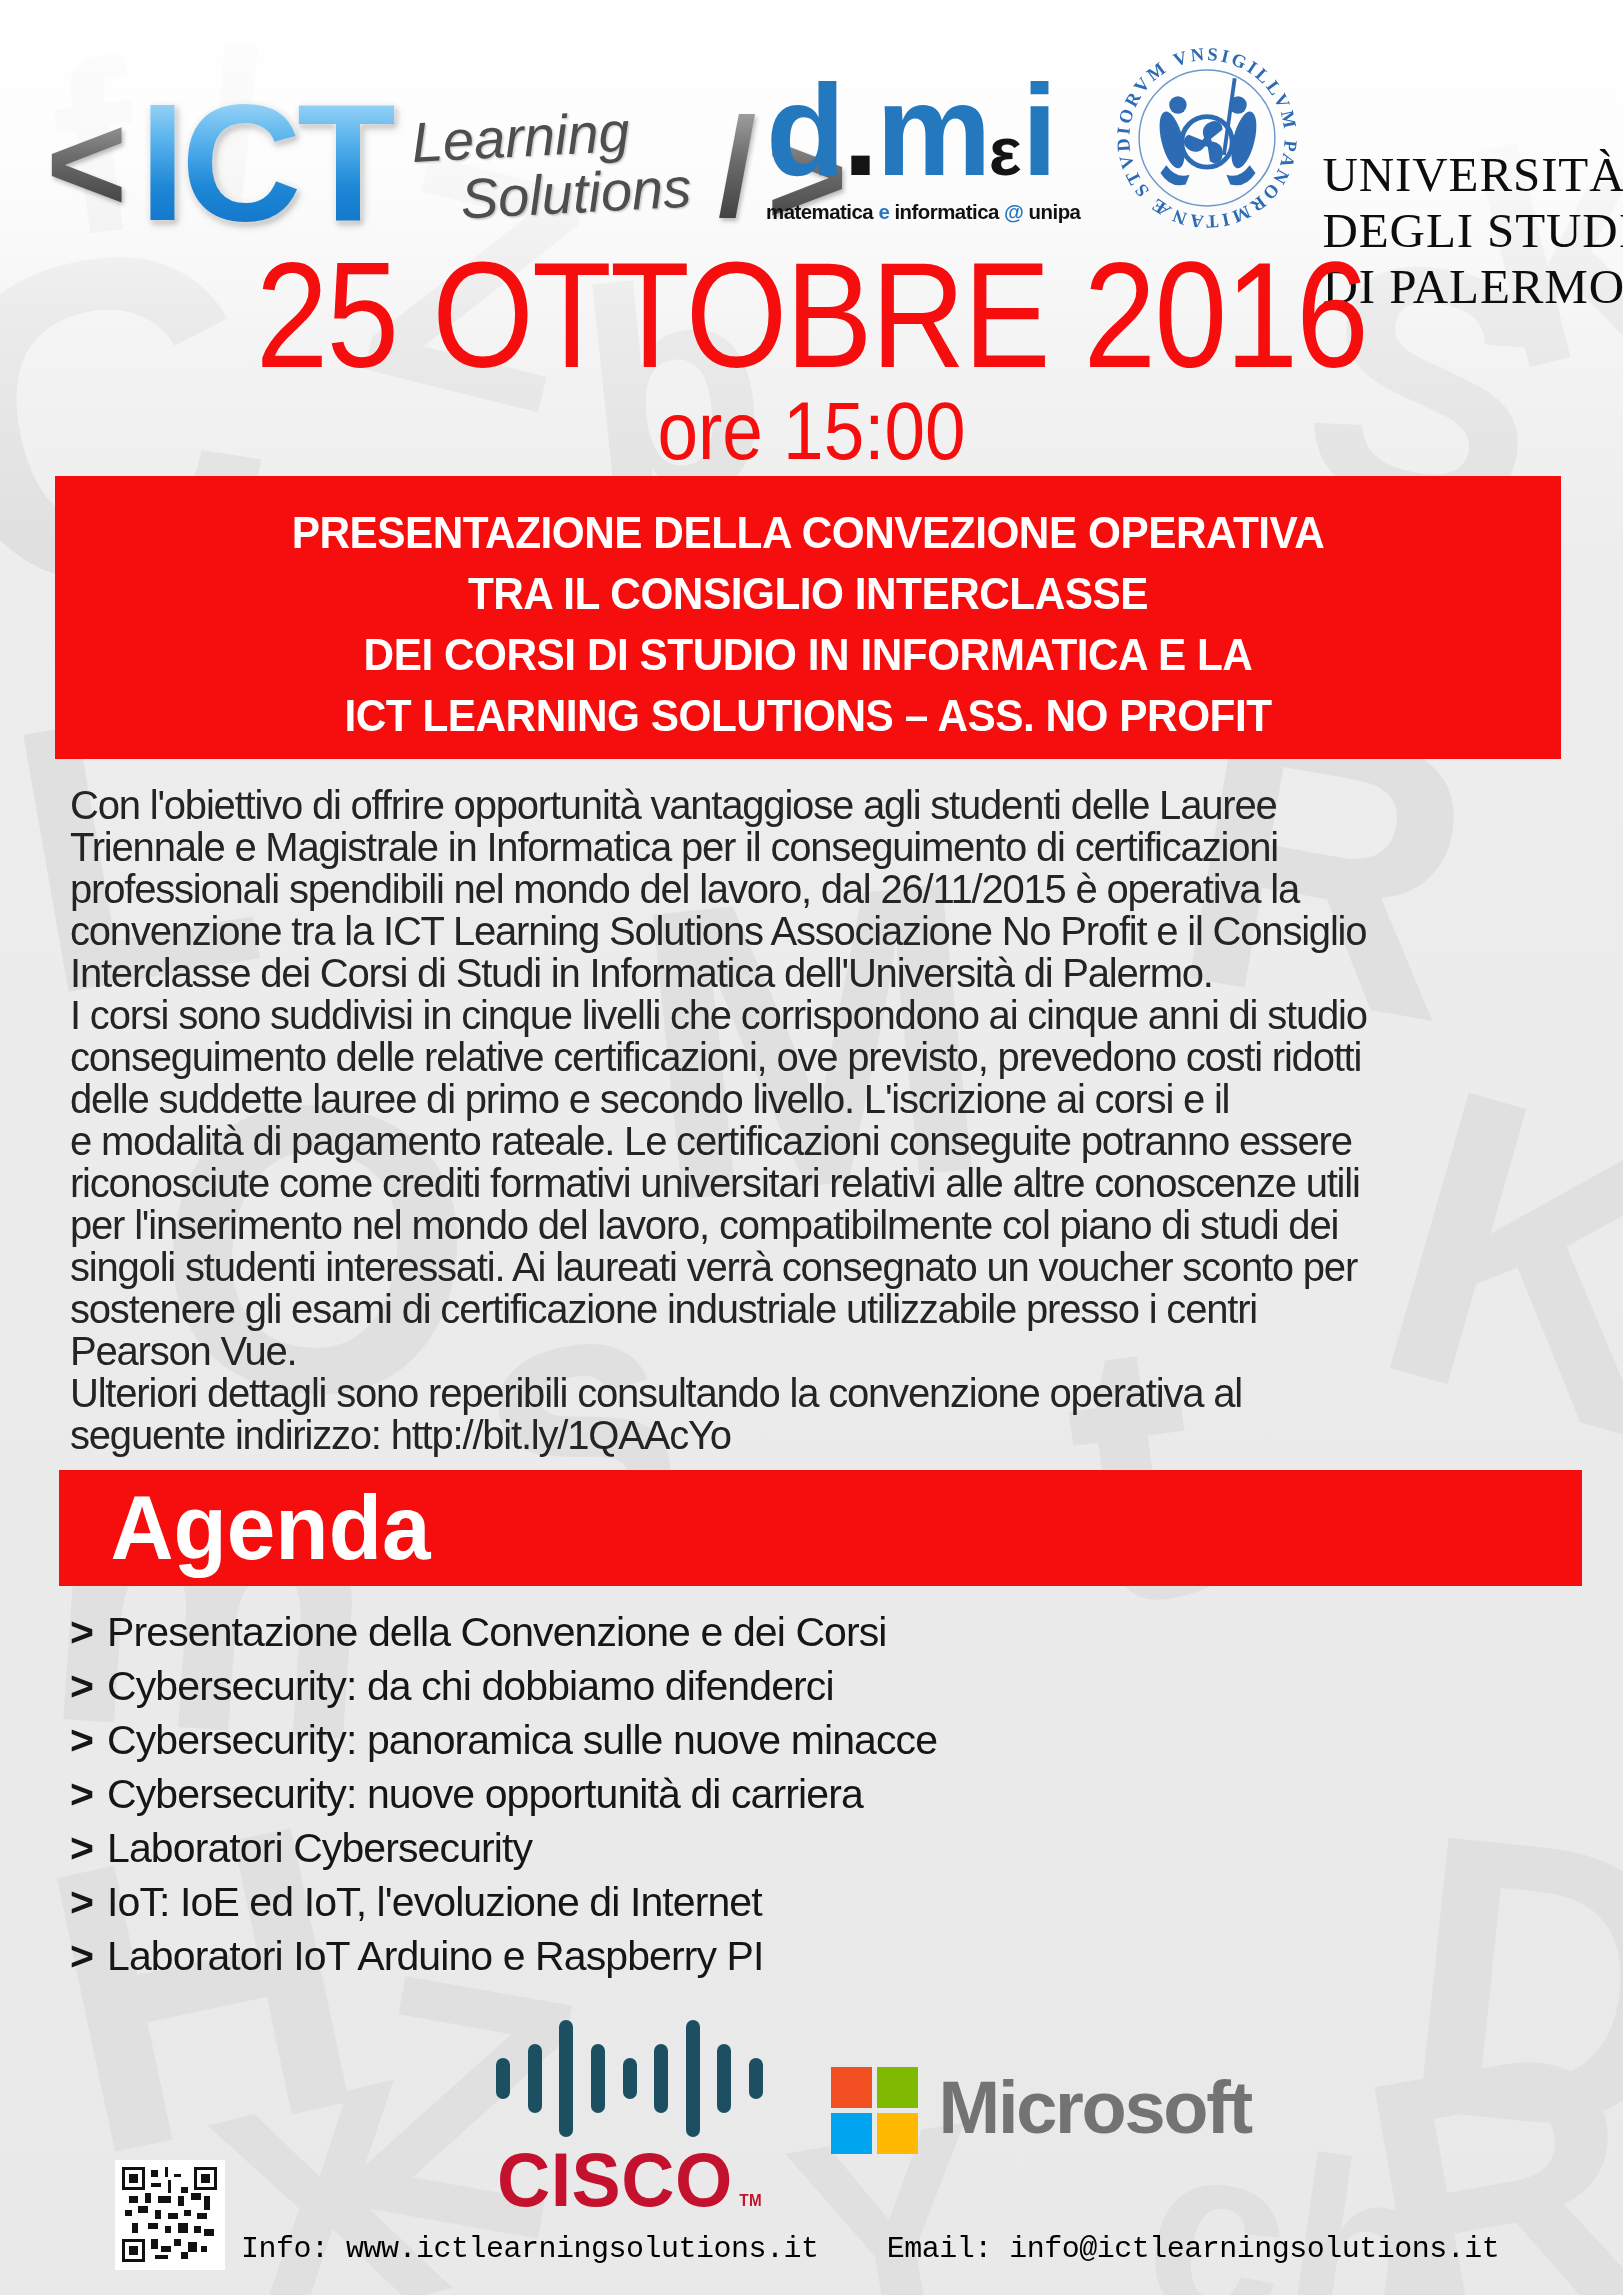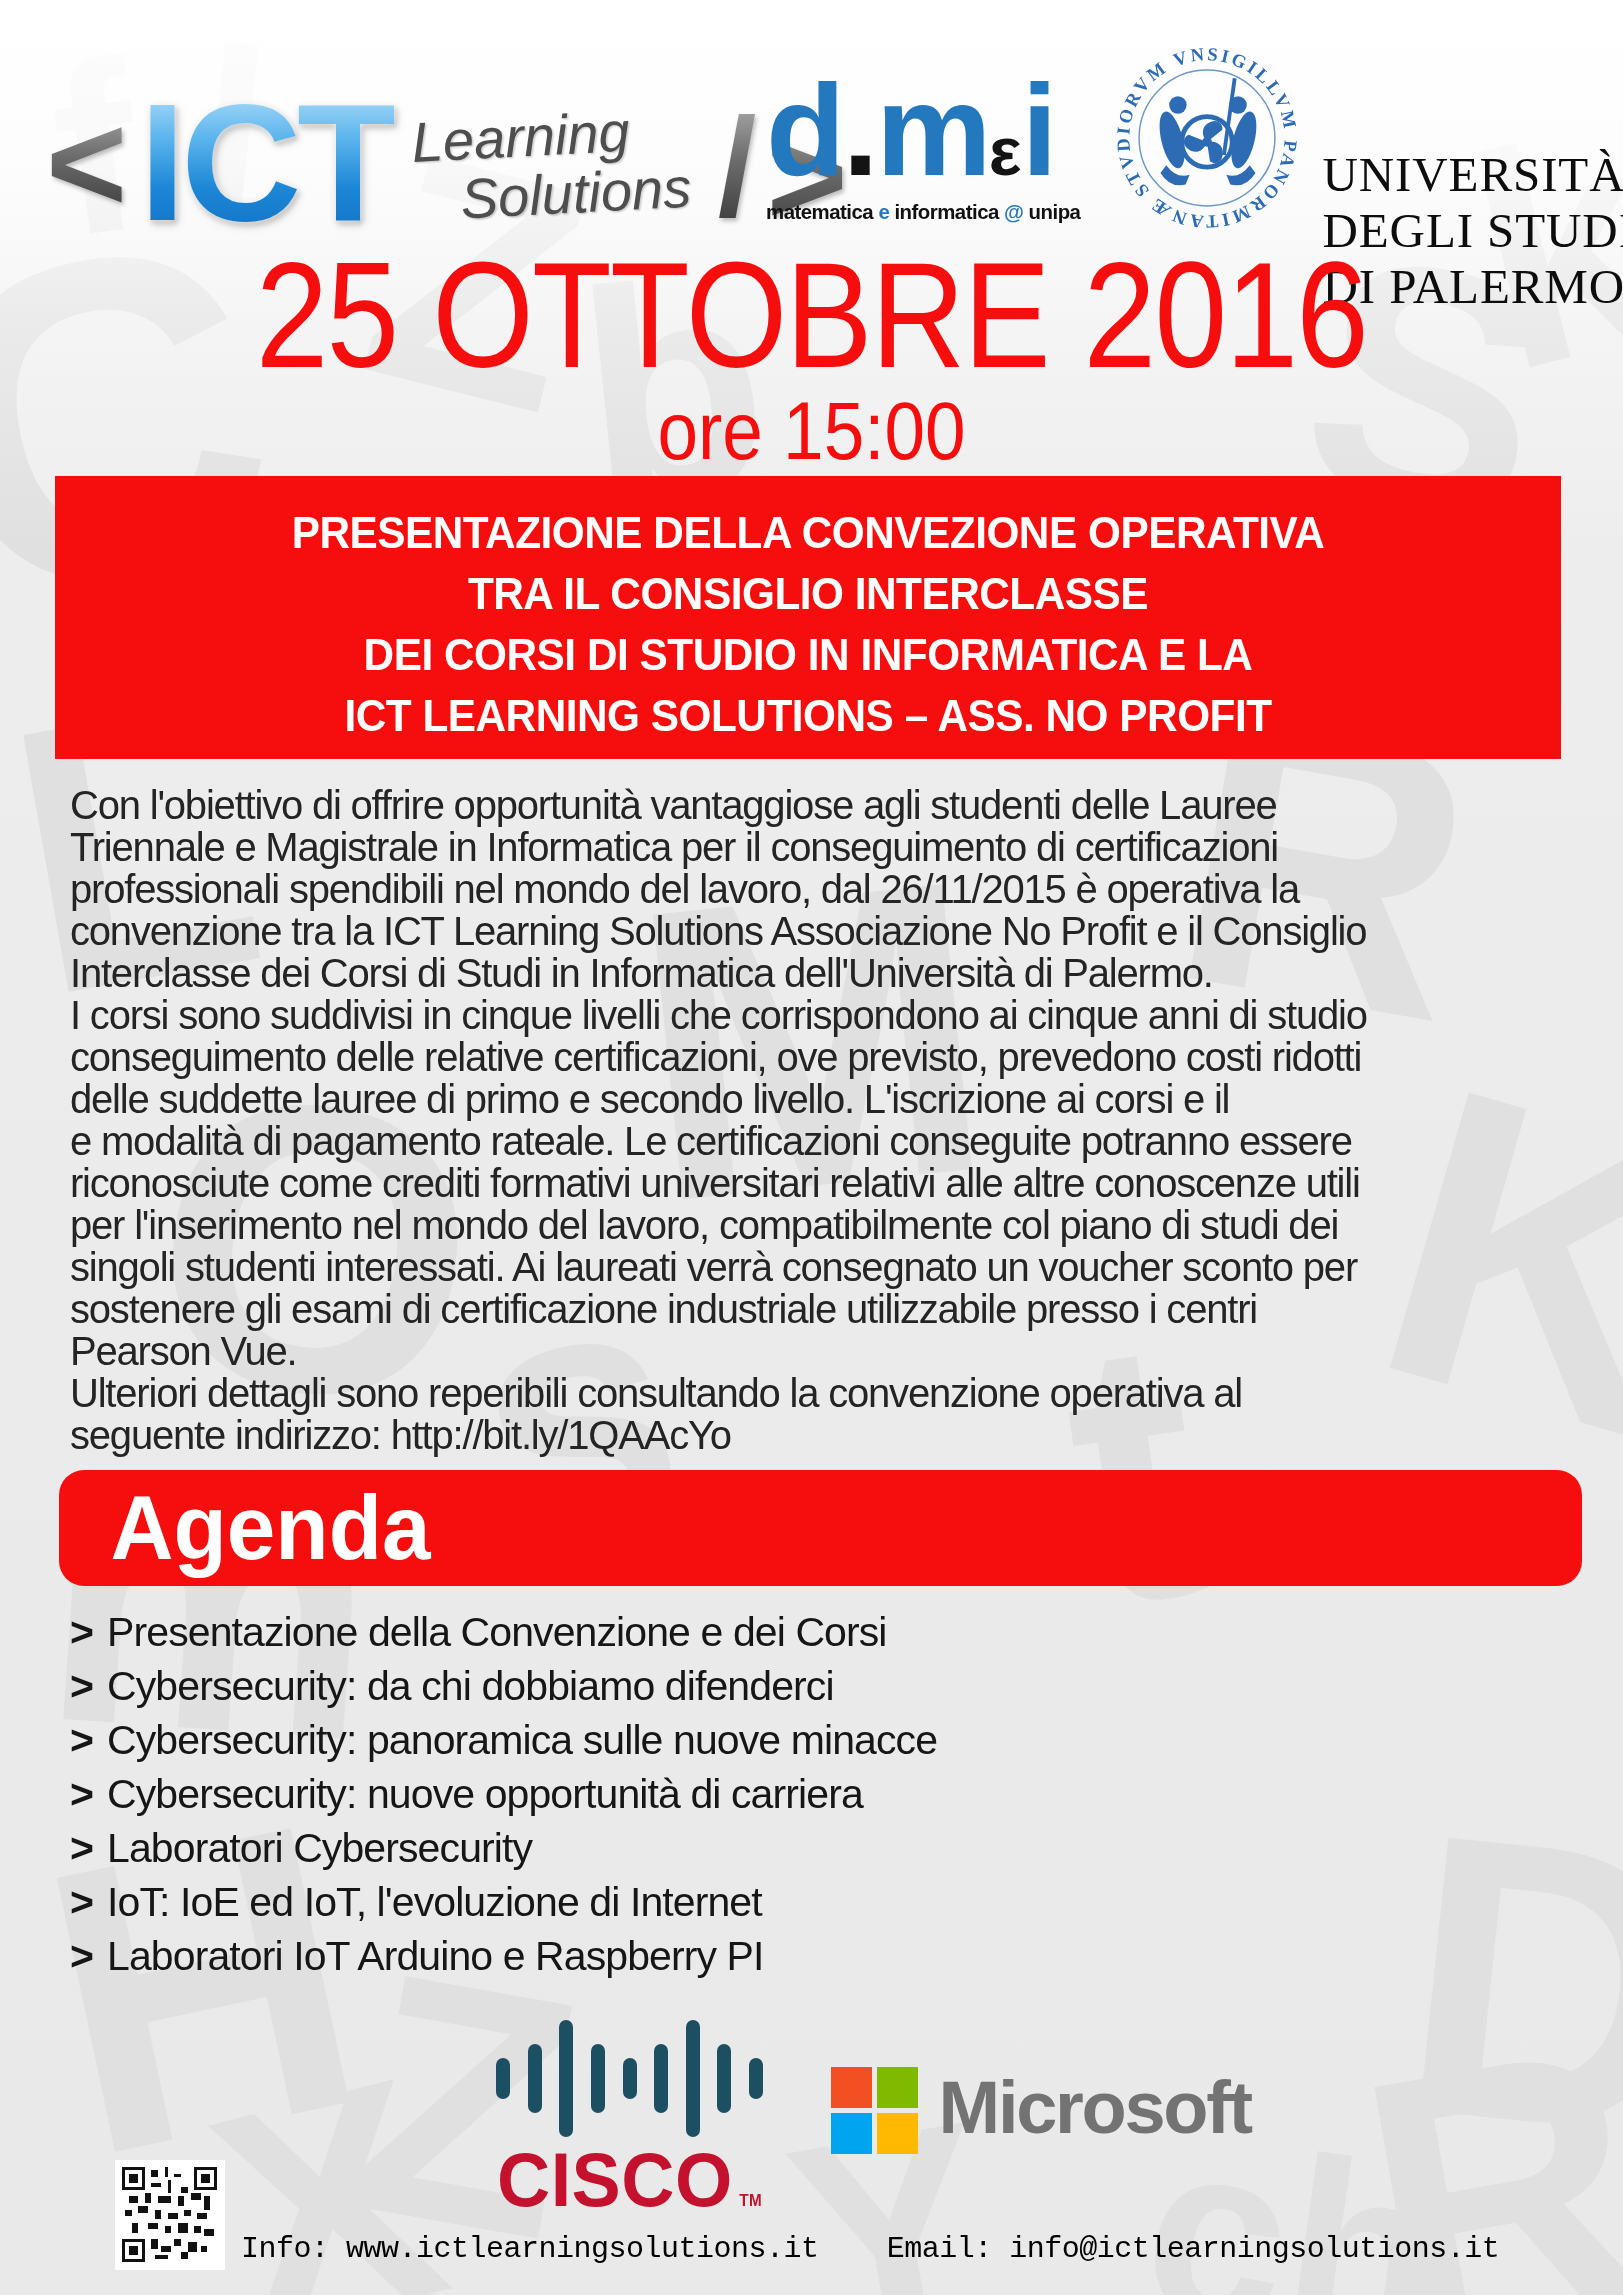--- a/index.html
+++ b/index.html
@@ -55,21 +55,21 @@
   .banner{position:absolute;left:55px;top:476px;width:1506px;height:283px;background:var(--red,#f60d0d);}
   .banner-lines{padding-top:26px;transform:scaleX(.94);transform-origin:50% 50%;}
   .banner-line{color:#fff;font-weight:bold;font-size:45px;line-height:61px;text-align:center;letter-spacing:-0.5px;}
 
   
   .body-text{position:absolute;left:70px;top:784px;width:1508px;}
   .body-line{font-size:40px;line-height:42px;letter-spacing:-1.2px;color:#242424;}
 
   
   .agenda-band{position:absolute;left:59px;top:1470px;width:1523px;height:116px;background:var(--red,#f60d0d);
-    display:flex;align-items:center;border-radius:25px;}
+    display:flex;align-items:center;}
   .agenda-title{color:#fff;font-weight:bold;font-size:90px;line-height:1;padding-left:53px;
     transform:scaleX(.97);transform-origin:0 50%;}
   .agenda-list{position:absolute;left:70px;top:1605px;}
   .agenda-item{font-size:41px;line-height:54px;letter-spacing:-0.9px;color:#161616;display:flex;align-items:baseline;}
   .agenda-item .marker{font-weight:bold;margin-right:14px;}
 
   
   .cisco{position:absolute;left:472px;top:2016px;width:315px;text-align:center;}
   .cisco-bars{display:flex;align-items:center;justify-content:center;height:125px;}
   .cisco-bars .bar{width:14px;border-radius:7.4px;background:var(--cisco_bars,#1d4f63);margin:0 8.8px;}

